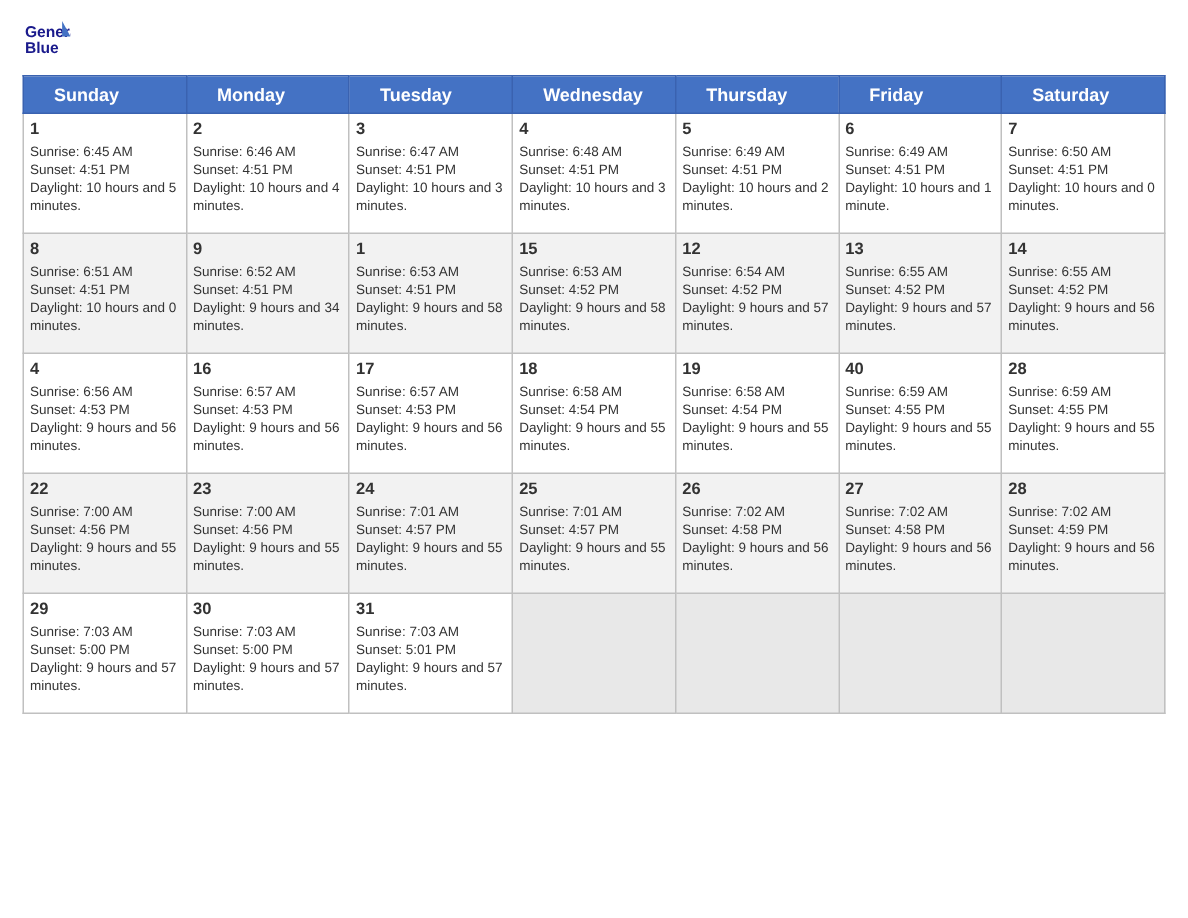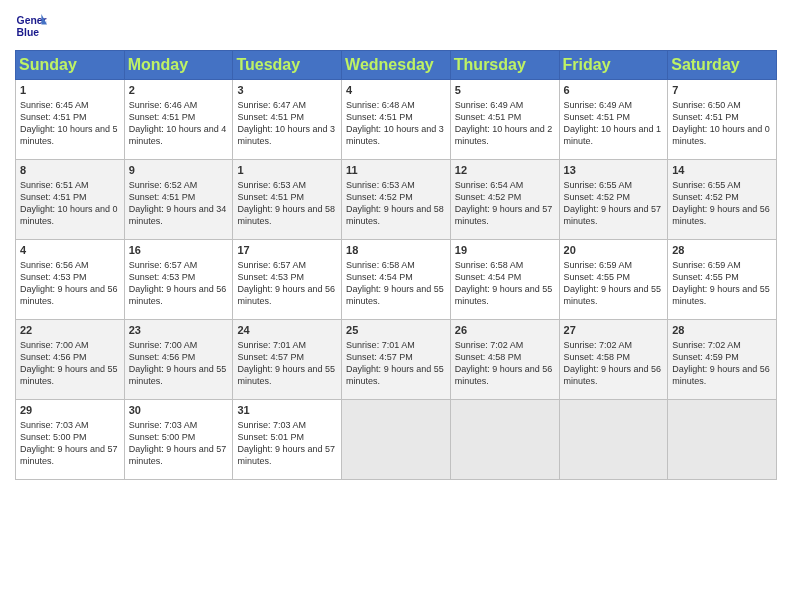--- a/index.html
+++ b/index.html
@@ -44,24 +44,24 @@
       font-size: 13px;
       color: #555;
     }
     table {
       width: 100%;
       border-collapse: collapse;
       table-layout: fixed;
     }
     th {
       background: #4472C4;
-      color: #bef264;
-      font-size: 16px;
+      color: #ffffff;
+      font-size: 12px;
       font-weight: bold;
-      padding: 5px 3px;
+      padding: 5px 20px;
       text-align: left;
       border: 1px solid #3a62b0;
     }
     td {
       vertical-align: top;
       border: 1px solid #c0c0c0;
       padding: 3px 4px;
       font-size: 9px;
       color: #333;
       line-height: 1.35;
@@ -124,32 +124,32 @@
           <td><span class="day-num">3</span><span>Sunrise: 6:47 AM</span><br><span>Sunset: 4:51 PM</span><br><span>Daylight: 10 hours and 3 minutes.</span></td>
           <td><span class="day-num">4</span><span>Sunrise: 6:48 AM</span><br><span>Sunset: 4:51 PM</span><br><span>Daylight: 10 hours and 3 minutes.</span></td>
           <td><span class="day-num">5</span><span>Sunrise: 6:49 AM</span><br><span>Sunset: 4:51 PM</span><br><span>Daylight: 10 hours and 2 minutes.</span></td>
           <td><span class="day-num">6</span><span>Sunrise: 6:49 AM</span><br><span>Sunset: 4:51 PM</span><br><span>Daylight: 10 hours and 1 minute.</span></td>
           <td><span class="day-num">7</span><span>Sunrise: 6:50 AM</span><br><span>Sunset: 4:51 PM</span><br><span>Daylight: 10 hours and 0 minutes.</span></td>
         </tr>
         <tr>
           <td><span class="day-num">8</span><span>Sunrise: 6:51 AM</span><br><span>Sunset: 4:51 PM</span><br><span>Daylight: 10 hours and 0 minutes.</span></td>
           <td><span class="day-num">9</span><span>Sunrise: 6:52 AM</span><br><span>Sunset: 4:51 PM</span><br><span>Daylight: 9 hours and 34 minutes.</span></td>
           <td><span class="day-num">1</span><span>Sunrise: 6:53 AM</span><br><span>Sunset: 4:51 PM</span><br><span>Daylight: 9 hours and 58 minutes.</span></td>
-          <td><span class="day-num">11</span><span>Sunrise: 6:53 AM</span><br><span>Sunset: 4:52 PM</span><br><span>Daylight: 9 hours and 58 minutes.</span></td>
+          <td><span class="day-num">15</span><span>Sunrise: 6:53 AM</span><br><span>Sunset: 4:52 PM</span><br><span>Daylight: 9 hours and 58 minutes.</span></td>
           <td><span class="day-num">12</span><span>Sunrise: 6:54 AM</span><br><span>Sunset: 4:52 PM</span><br><span>Daylight: 9 hours and 57 minutes.</span></td>
           <td><span class="day-num">13</span><span>Sunrise: 6:55 AM</span><br><span>Sunset: 4:52 PM</span><br><span>Daylight: 9 hours and 57 minutes.</span></td>
           <td><span class="day-num">14</span><span>Sunrise: 6:55 AM</span><br><span>Sunset: 4:52 PM</span><br><span>Daylight: 9 hours and 56 minutes.</span></td>
         </tr>
         <tr>
           <td><span class="day-num">4</span><span>Sunrise: 6:56 AM</span><br><span>Sunset: 4:53 PM</span><br><span>Daylight: 9 hours and 56 minutes.</span></td>
           <td><span class="day-num">16</span><span>Sunrise: 6:57 AM</span><br><span>Sunset: 4:53 PM</span><br><span>Daylight: 9 hours and 56 minutes.</span></td>
           <td><span class="day-num">17</span><span>Sunrise: 6:57 AM</span><br><span>Sunset: 4:53 PM</span><br><span>Daylight: 9 hours and 56 minutes.</span></td>
           <td><span class="day-num">18</span><span>Sunrise: 6:58 AM</span><br><span>Sunset: 4:54 PM</span><br><span>Daylight: 9 hours and 55 minutes.</span></td>
           <td><span class="day-num">19</span><span>Sunrise: 6:58 AM</span><br><span>Sunset: 4:54 PM</span><br><span>Daylight: 9 hours and 55 minutes.</span></td>
-          <td><span class="day-num">20</span><span>Sunrise: 6:59 AM</span><br><span>Sunset: 4:55 PM</span><br><span>Daylight: 9 hours and 55 minutes.</span></td>
+          <td><span class="day-num">40</span><span>Sunrise: 6:59 AM</span><br><span>Sunset: 4:55 PM</span><br><span>Daylight: 9 hours and 55 minutes.</span></td>
           <td><span class="day-num">28</span><span>Sunrise: 6:59 AM</span><br><span>Sunset: 4:55 PM</span><br><span>Daylight: 9 hours and 55 minutes.</span></td>
         </tr>
         <tr>
           <td><span class="day-num">22</span><span>Sunrise: 7:00 AM</span><br><span>Sunset: 4:56 PM</span><br><span>Daylight: 9 hours and 55 minutes.</span></td>
           <td><span class="day-num">23</span><span>Sunrise: 7:00 AM</span><br><span>Sunset: 4:56 PM</span><br><span>Daylight: 9 hours and 55 minutes.</span></td>
           <td><span class="day-num">24</span><span>Sunrise: 7:01 AM</span><br><span>Sunset: 4:57 PM</span><br><span>Daylight: 9 hours and 55 minutes.</span></td>
           <td><span class="day-num">25</span><span>Sunrise: 7:01 AM</span><br><span>Sunset: 4:57 PM</span><br><span>Daylight: 9 hours and 55 minutes.</span></td>
           <td><span class="day-num">26</span><span>Sunrise: 7:02 AM</span><br><span>Sunset: 4:58 PM</span><br><span>Daylight: 9 hours and 56 minutes.</span></td>
           <td><span class="day-num">27</span><span>Sunrise: 7:02 AM</span><br><span>Sunset: 4:58 PM</span><br><span>Daylight: 9 hours and 56 minutes.</span></td>
           <td><span class="day-num">28</span><span>Sunrise: 7:02 AM</span><br><span>Sunset: 4:59 PM</span><br><span>Daylight: 9 hours and 56 minutes.</span></td>

